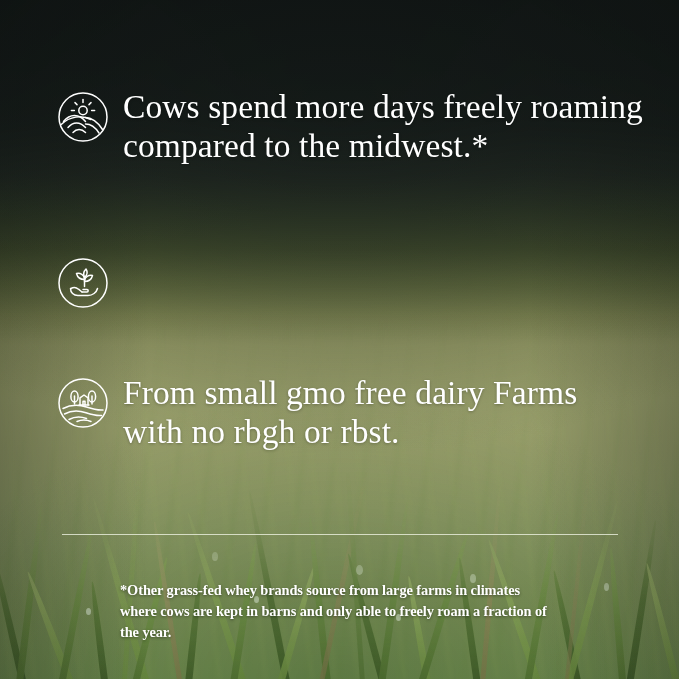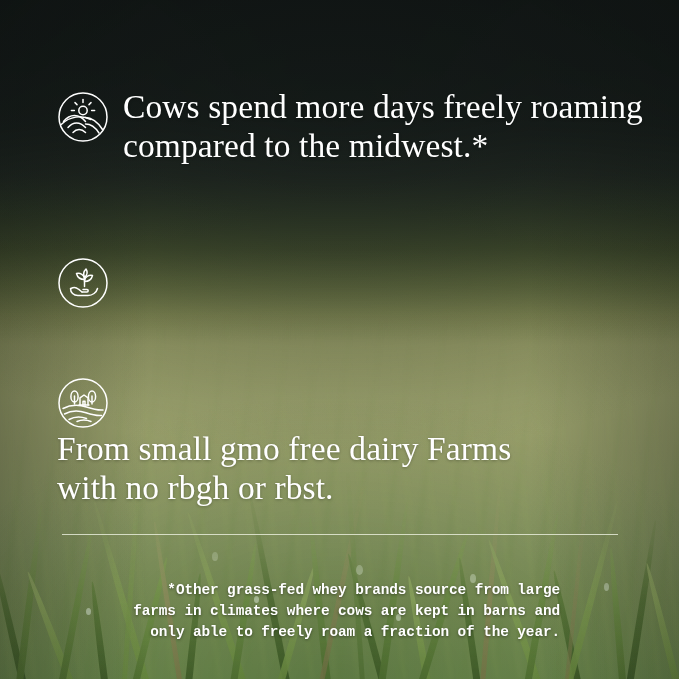--- a/index.html
+++ b/index.html
@@ -126,21 +126,21 @@
 
   .feature {
     position: absolute;
     display: flex;
     align-items: flex-start;
     left: 57px;
     right: 30px;
   }
   .feature-1 { top: 58px; }
   .feature-2 { top: 224px; }
-  .feature-3 { top: 344px; flex-direction: column; }
+  .feature-3 { top: 344px; }
 
   .feature-icon {
     flex: 0 0 auto;
     width: 52px;
     height: 52px;
     margin-top: 4px;
     margin-right: 14px;
   }
   .feature-icon svg { display: block; width: 52px; height: 52px; }
 
@@ -161,23 +161,23 @@
     width: 556px;
     height: 1px;
     background: rgba(240,244,228,0.78);
   }
 
   .footnote {
     position: absolute;
     left: 120px;
     top: 551px;
     width: 440px;
-    text-align: right;
+    text-align: left;
     color: #ffffff;
-    font-family: Liberation Mono, monospace;
+    font-family: Liberation Serif, serif;
     font-weight: bold;
     font-size: 14.4px;
     line-height: 1.46;
     letter-spacing: -0.1px;
     text-shadow: 0 1px 3px rgba(0,0,0,0.45);
   }
 </style>
 </head>
 <body>
 

